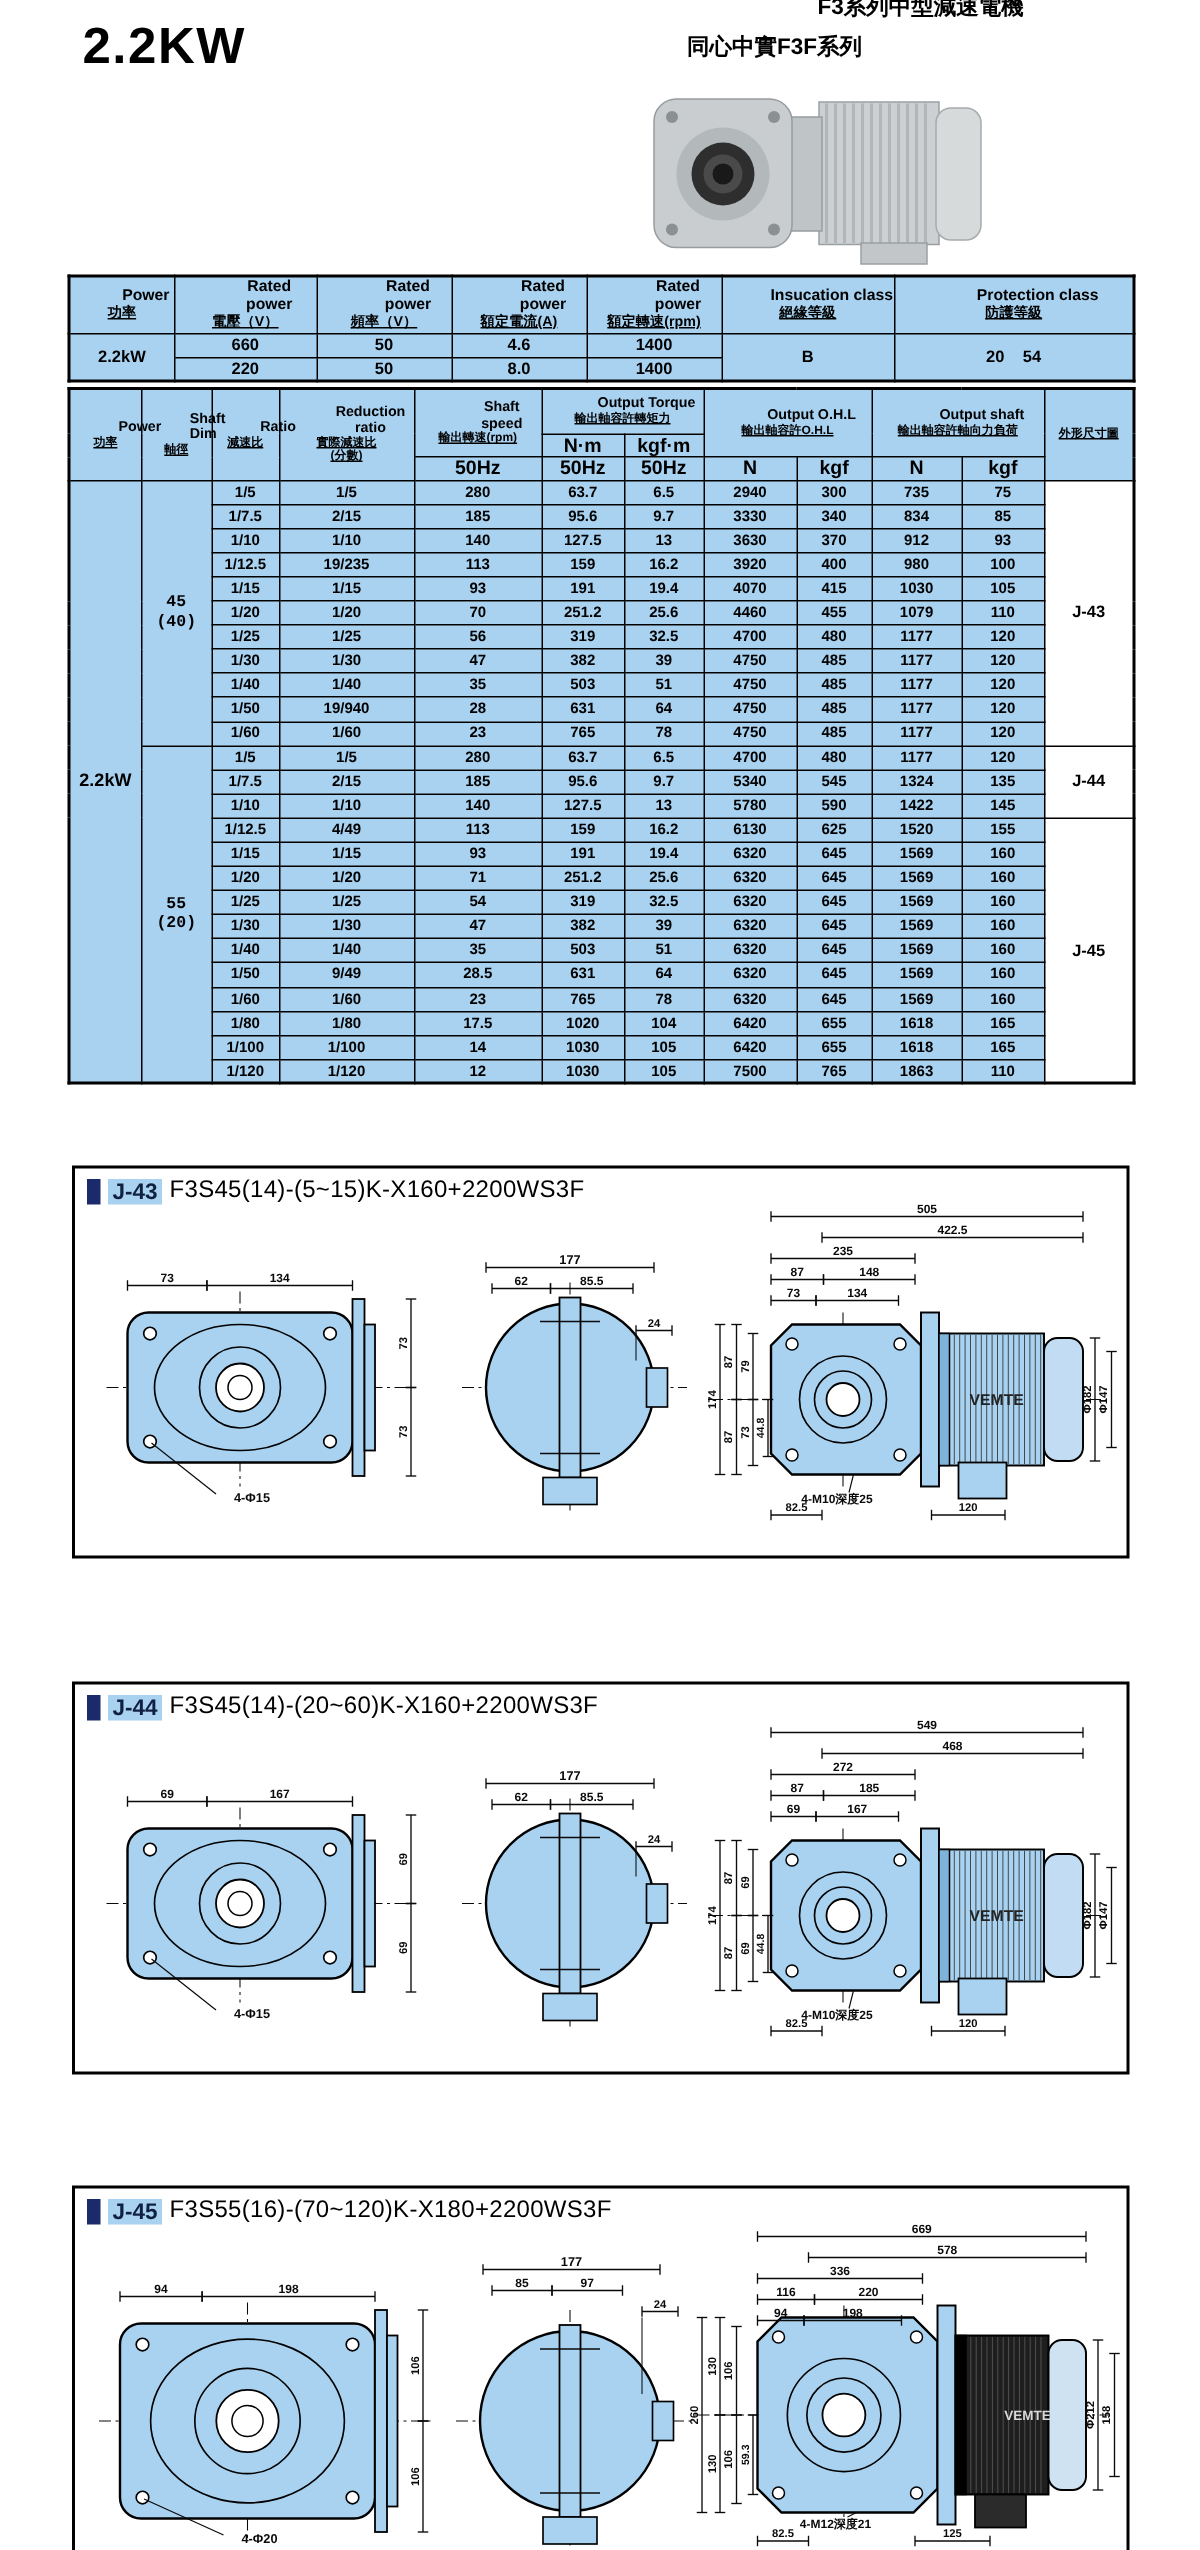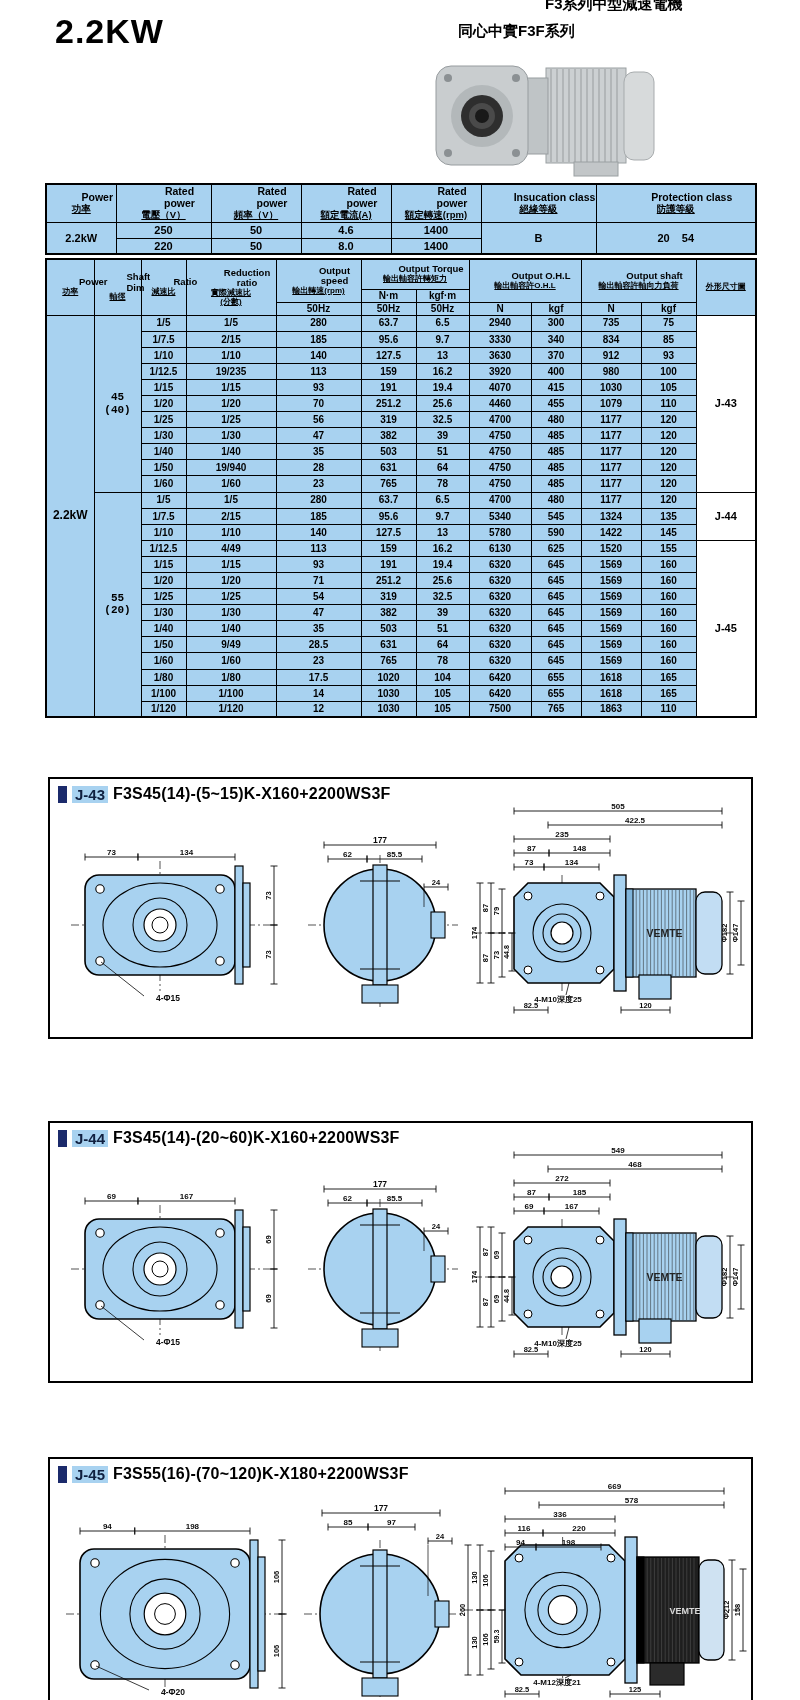--- a/index.html
+++ b/index.html
@@ -17,35 +17,35 @@
   .t1,.t2{position:absolute;left:45px;width:710px;border:2.5px solid var(--ink);}
   .t1{top:183px;}
   .t2{top:258px;}
   .t1 th,.t1 td,.t2 th,.t2 td{border:1.2px solid var(--ink);background:var(--blue);
       text-align:center;vertical-align:middle;font-weight:bold;padding:0;line-height:1.12;}
   .t1 th{height:38px;}
   .t1 td{height:16px;font-size:11px;}
   .en{font-size:10.5px;margin-left:32px;} .zh{font-size:9.5px;text-decoration:underline;}
   .t2 .en{font-size:9.5px;} .t2 .zh{font-size:8px;}
   .t2 thead tr.r1 th{height:30px;}
-  .t2 thead tr.r2 th,.t2 thead tr.r3 th{height:13px;font-size:10px;}
+  .t2 thead tr.r2 th,.t2 thead tr.r3 th{height:13px;font-size:13px;}
   .t2 tbody td{height:16.1px;font-size:10px;}
   .t2 td.dg{background:#fff;font-size:11px;}
   .t2 td.pw{font-size:12px;}
   .t2 td.sh{font-size:11px;font-family:Liberation Mono, monospace;}
   .pre{white-space:pre;}
   
   .panel{position:absolute;left:48px;width:705px;background:#fff;border:2.5px solid var(--ink);}
   .p43{top:777px;height:262px;}
   .p44{top:1121px;height:262px;}
   .p45{top:1457px;height:266px;}
   .ptitle{display:flex;align-items:center;gap:5px;padding:6px 0 0 8px;height:24px;}
   .tag-icon{width:9px;height:17px;background:#1b2a6b;}
   .pcode{background:var(--blue);color:#102040;font-weight:bold;font-size:15px;padding:0 3px;line-height:17px;}
-  .pmodel{font-weight:bold;font-size:16px;letter-spacing:.2px;}
+  .pmodel{font-weight:normal;font-size:16px;letter-spacing:.2px;}
   svg text{font-family:"Liberation Sans","DejaVu Sans",sans-serif;}
 </style>
 </head>
 <body>
 
 <div class="kw-title">2.2KW</div>
 <div class="series1">F3系列中型減速電機</div>
 <div class="series2">同心中實F3F系列</div>
 
 <div class="photo">
@@ -118,21 +118,21 @@
         </th>
       <th>
           <div class="en">Protection class</div>
           <div class="zh">防護等級</div>
         </th>
     </tr>
   </thead>
   <tbody>
     <tr>
       <td rowspan="2">2.2kW</td>
-      <td>250</td>
+      <td>660</td>
       <td>50</td>
       <td>4.6</td>
       <td>1400</td>
       <td rowspan="2">B</td>
       <td rowspan="2" class="pre">20    54</td>
     </tr>
     <tr>
       <td>220</td>
       <td>50</td>
       <td>8.0</td>
@@ -169,21 +169,21 @@
       <th rowspan="3">
           <div class="en">Ratio</div>
           <div class="zh">減速比</div>
         </th>
       <th rowspan="3">
           <div class="en">Reduction ratio</div>
           <div class="zh">實際減速比</div>
           <div class="zh">(分數)</div>
         </th>
       <th rowspan="2">
-          <div class="en">Output speed</div>
+          <div class="en">Shaft speed</div>
           <div class="zh">輸出轉速(rpm)</div>
         </th>
       <th colspan="2">
           <div class="en">Output Torque</div>
           <div class="zh">輸出軸容許轉矩力</div>
         </th>
       <th colspan="2" rowspan="2">
           <div class="en">Output O.H.L</div>
           <div class="zh">輸出軸容許O.H.L</div>
         </th>

